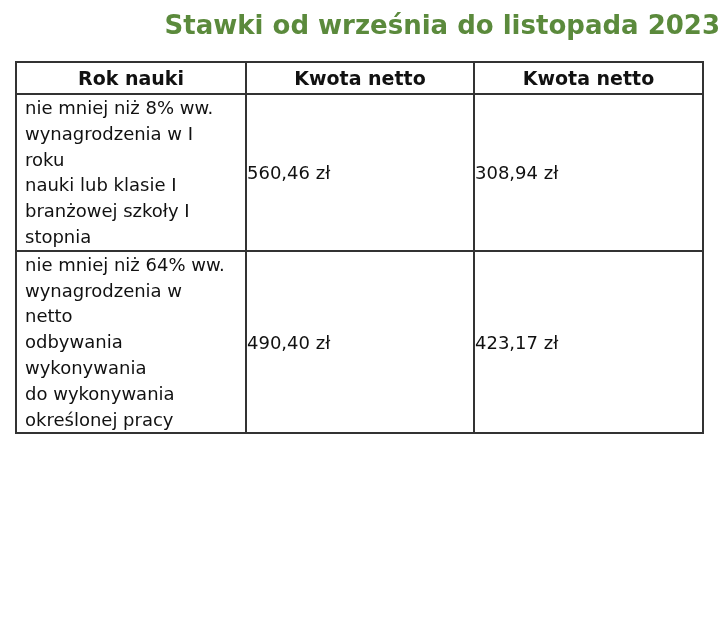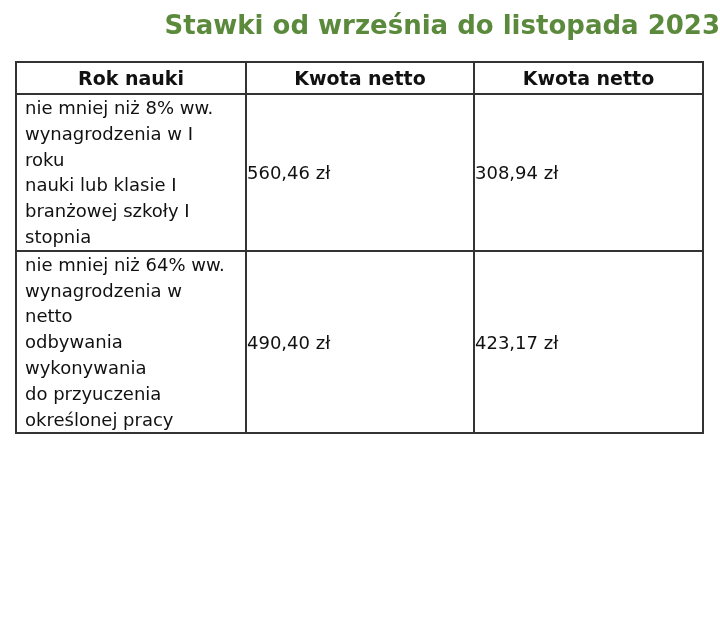--- a/index.html
+++ b/index.html
@@ -47,20 +47,20 @@
         <div>stopnia</div>
       </td>
       <td class="num">560,46 zł</td>
       <td class="num">308,94 zł</td>
     </tr>
     <tr>
       <td class="desc">
         <div>nie mniej niż 64% ww.</div>
         <div>wynagrodzenia w netto</div>
         <div>odbywania wykonywania</div>
-        <div>do przyuczenia</div>
+        <div>do wykonywania</div>
         <div>określonej pracy</div>
       </td>
       <td class="num">490,40 zł</td>
       <td class="num">423,17 zł</td>
     </tr>
   </tbody>
 </table>
 
 </body></html>

